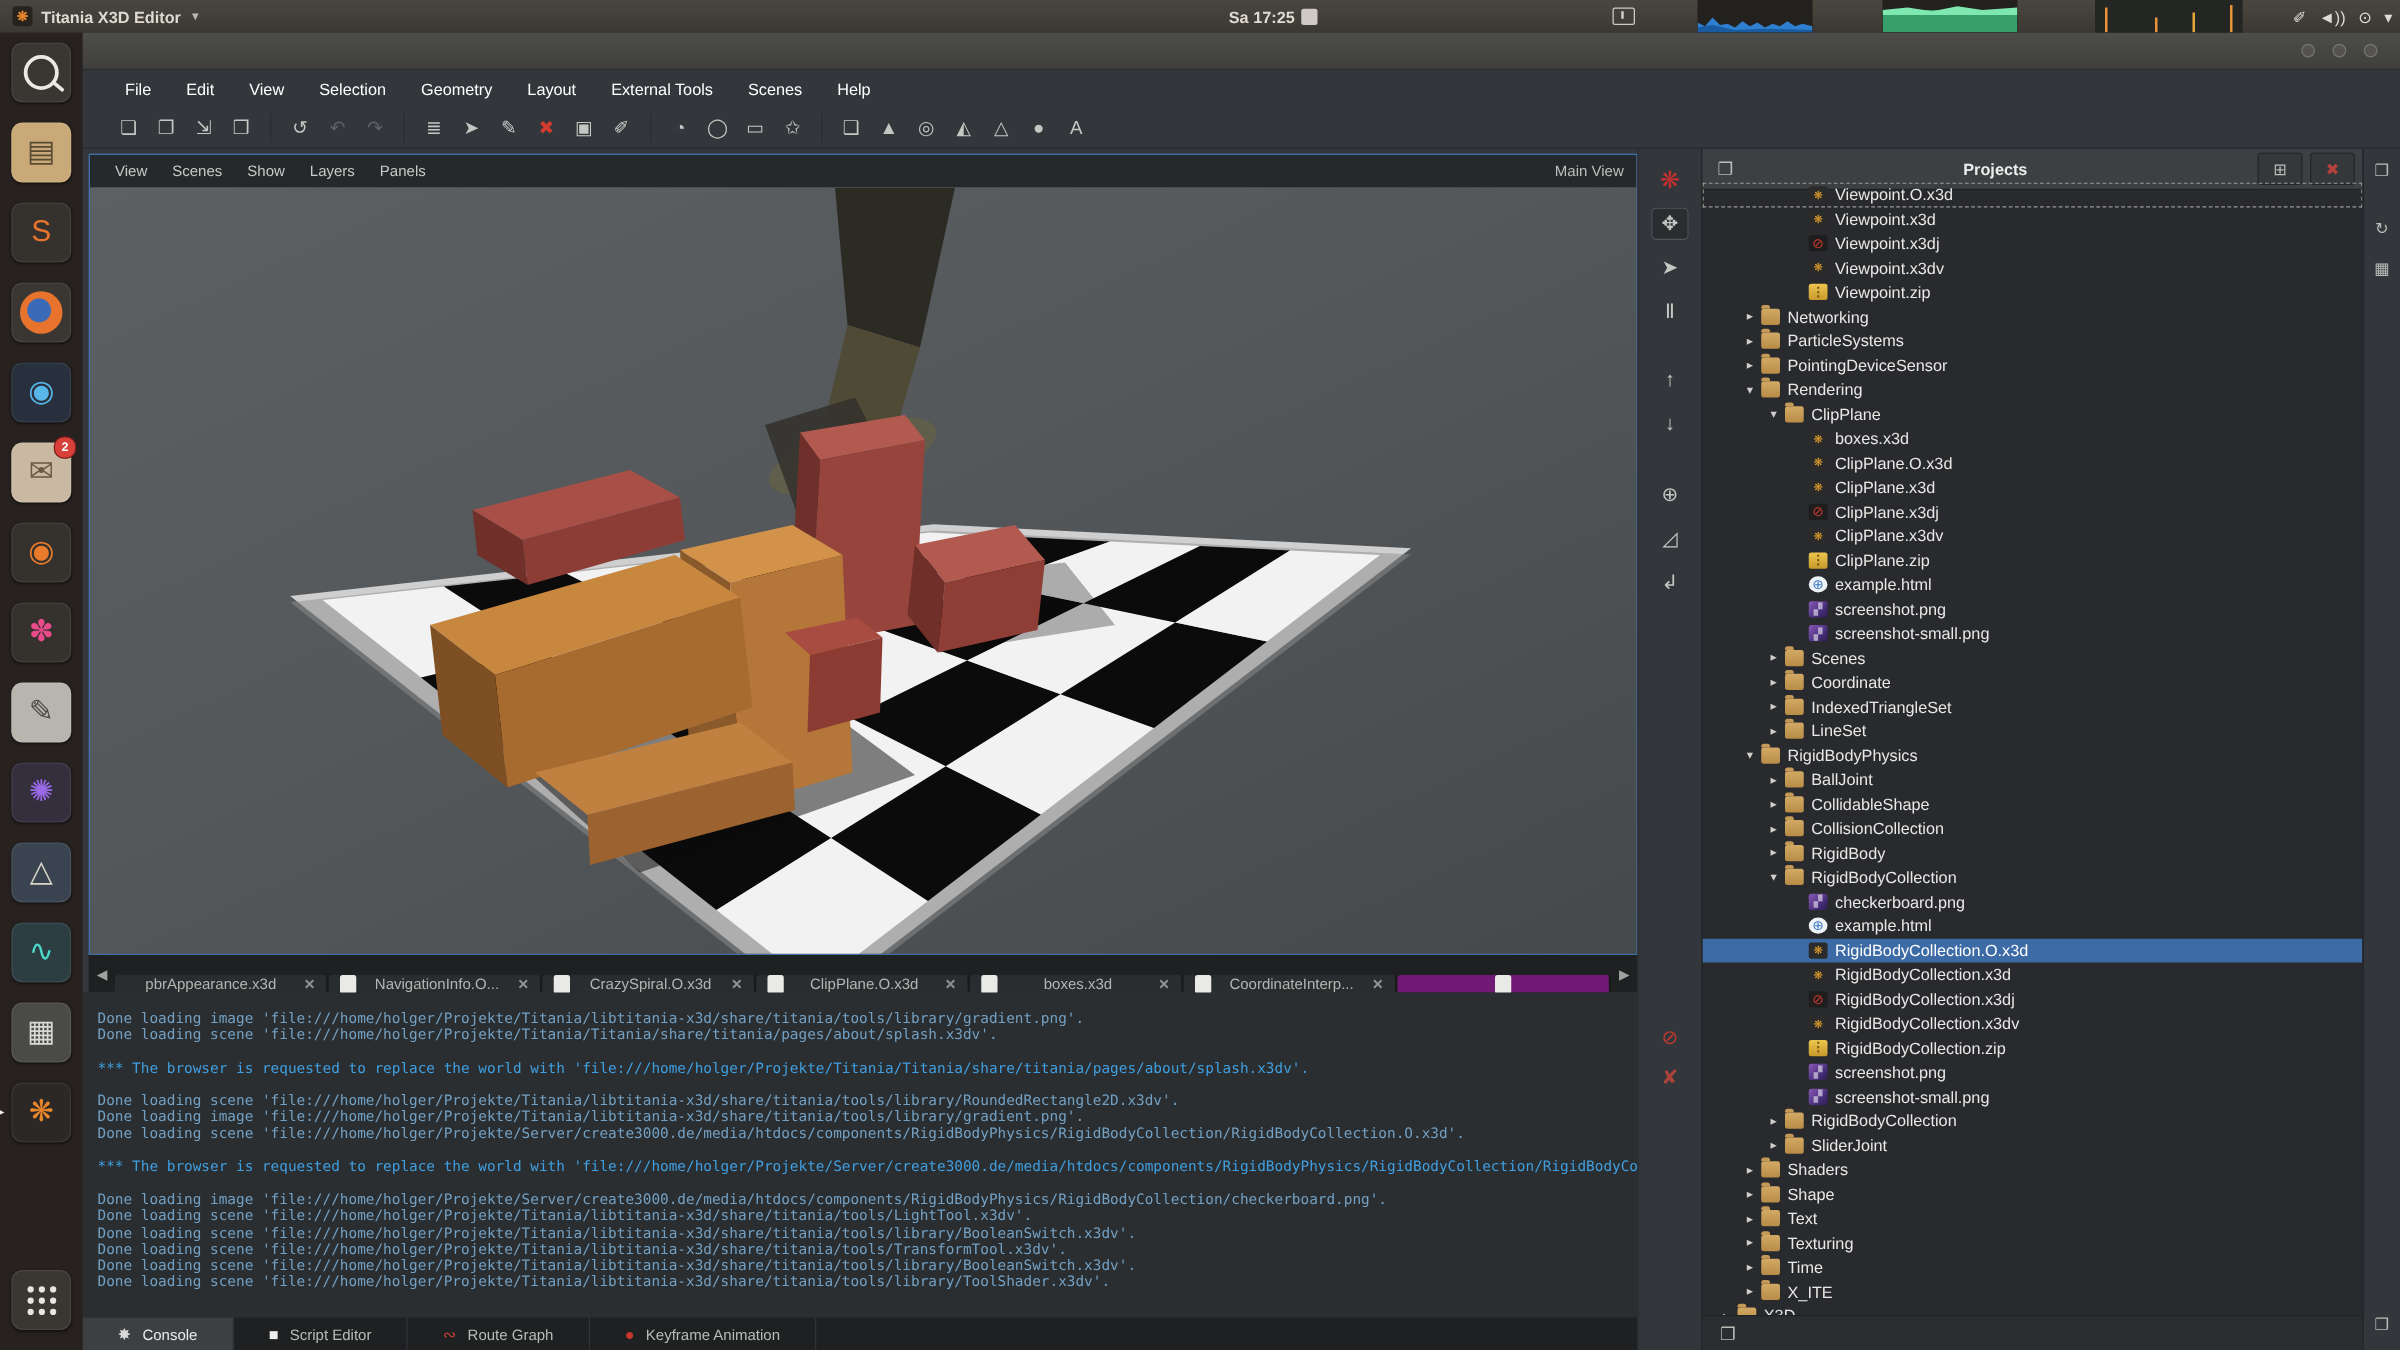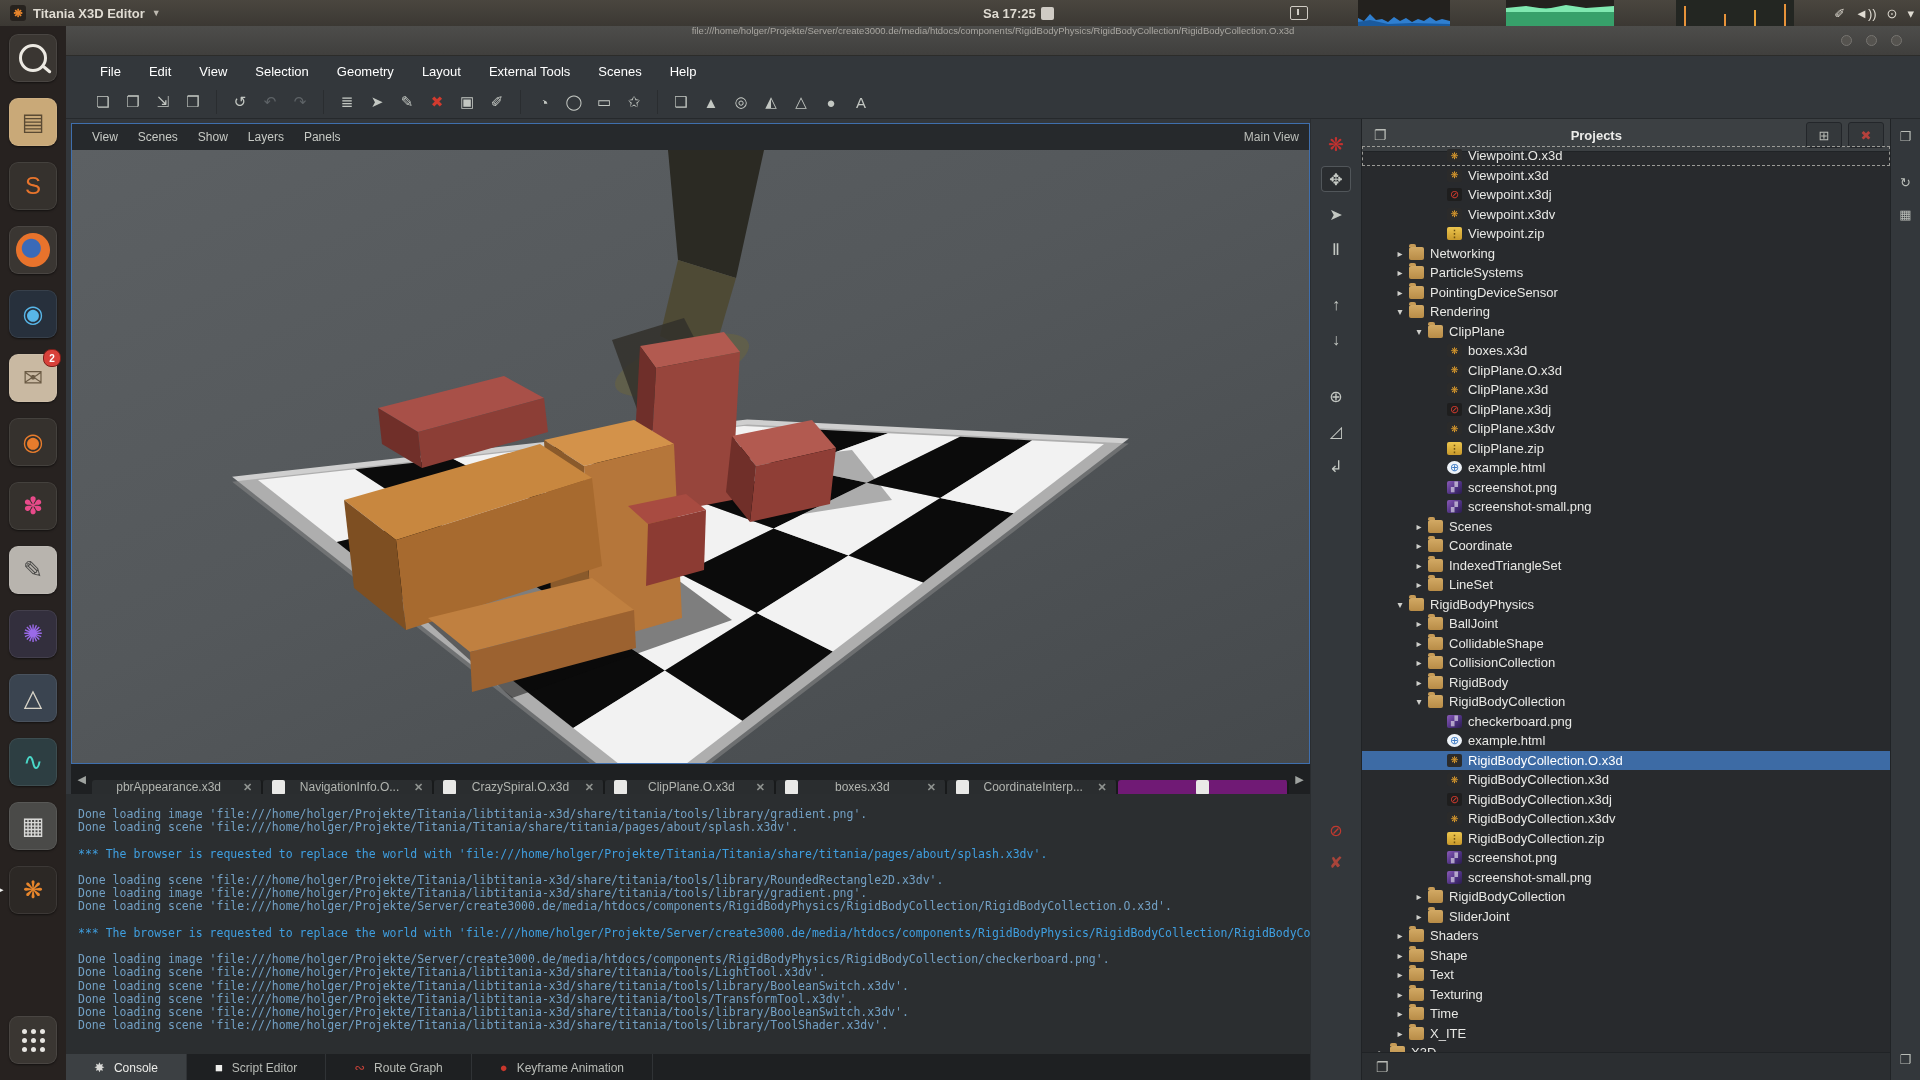--- a/index.html
+++ b/index.html
@@ -217,21 +217,20 @@
         <span class="glyph" style="color: rgb(232, 134, 44);">❋</span>
         <span class="run-arrow">▸</span>
       </div>
       <div class="launch-item" style="margin-top: auto;">
         <div class="dots"></div>
       </div>
     </div>
 
   <div class="window">
     <div class="titlebar">
-      <span class="wsub">file:///home/holger/Projekte/Server/create3000.de/media/htdocs/components/RigidBodyPhysics/RigidBodyCollection/RigidBodyCollection.O.x3d</span>
       <span class="winctl">
         <span></span>
         <span></span>
         <span></span>
       </span>
     </div>
 
     <div class="menubar" id="menubar">
         <span class="menu-item">File</span>
         <span class="menu-item">Edit</span>

